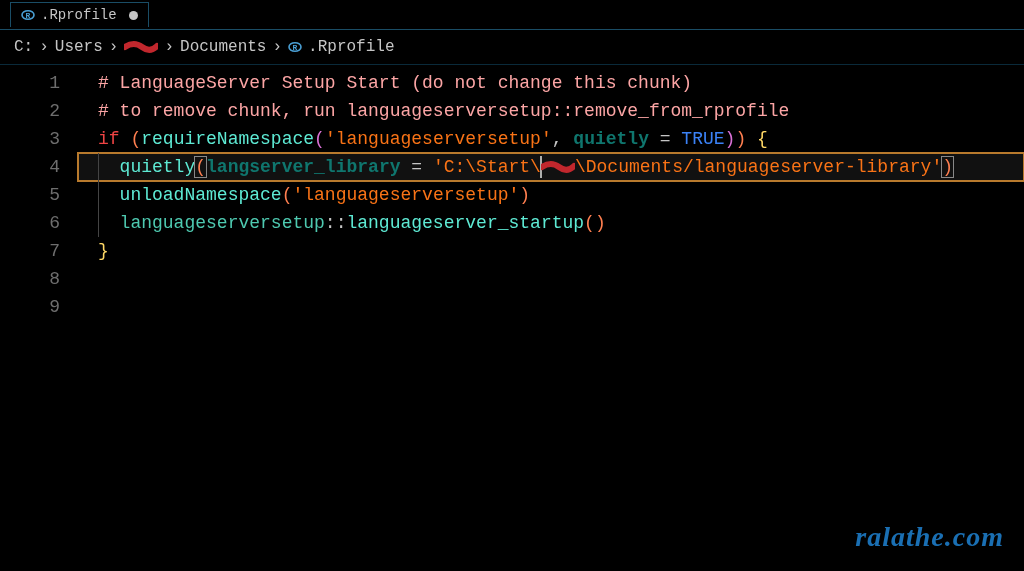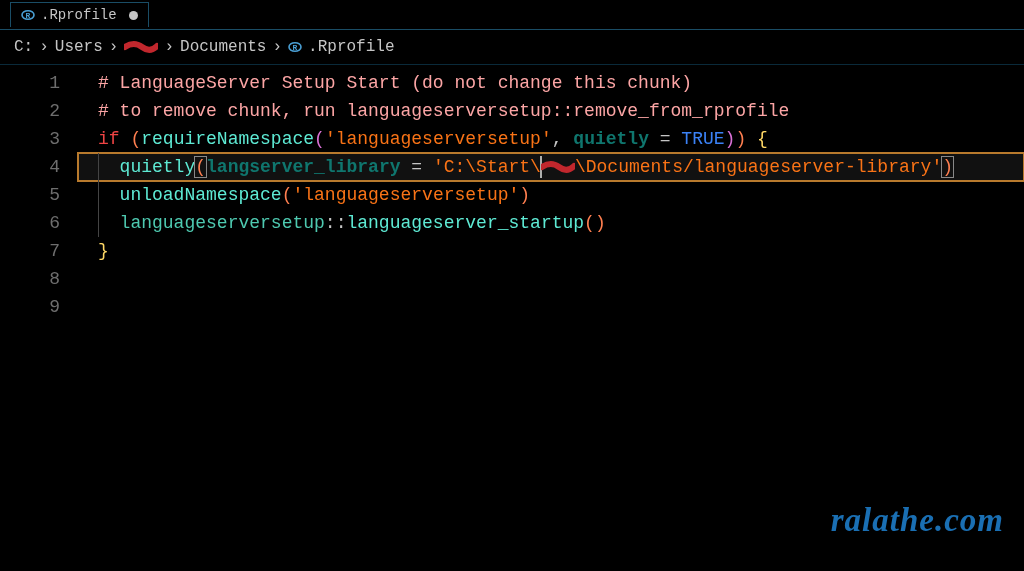--- a/index.html
+++ b/index.html
@@ -130,25 +130,25 @@
     width: 2px;
     height: 22px;
     background: #aeafad;
     vertical-align: middle;
     margin-left: -1px;
     margin-right: -1px;
   }
   .watermark {
     position: absolute;
     right: 20px;
-    bottom: 32px;
+    bottom: 18px;
     font-family: Georgia, 'Times New Roman', serif;
     font-style: italic;
     font-weight: bold;
-    font-size: 33px;
+    font-size: 28px;
     color: #1a6fb3;
     text-shadow: 2px 2px 3px #000;
     letter-spacing: 1px;
   }
 </style>
 </head>
 <body>
 
 <div class="tab-bar">
   <div class="tab">

